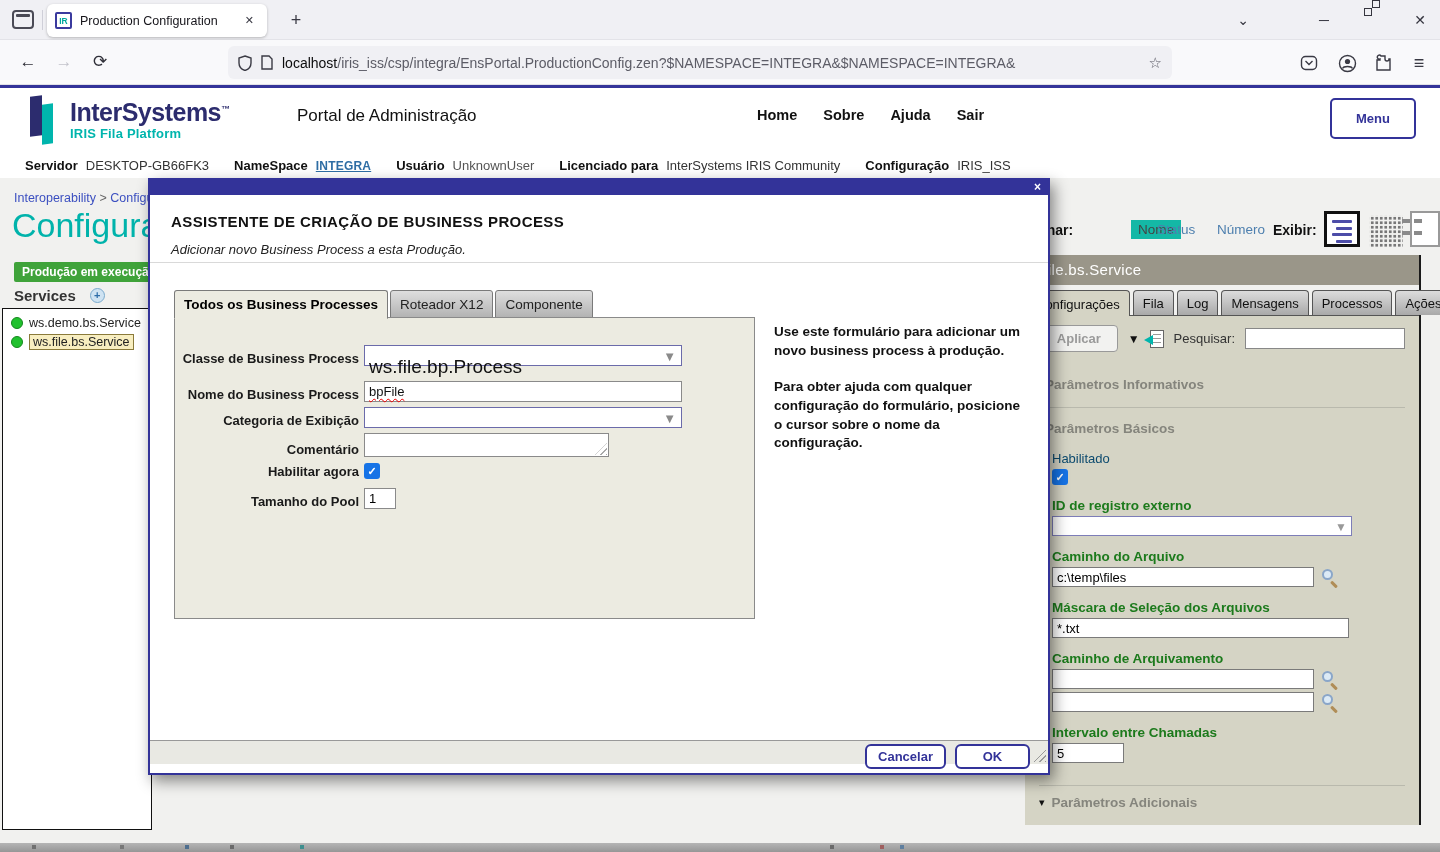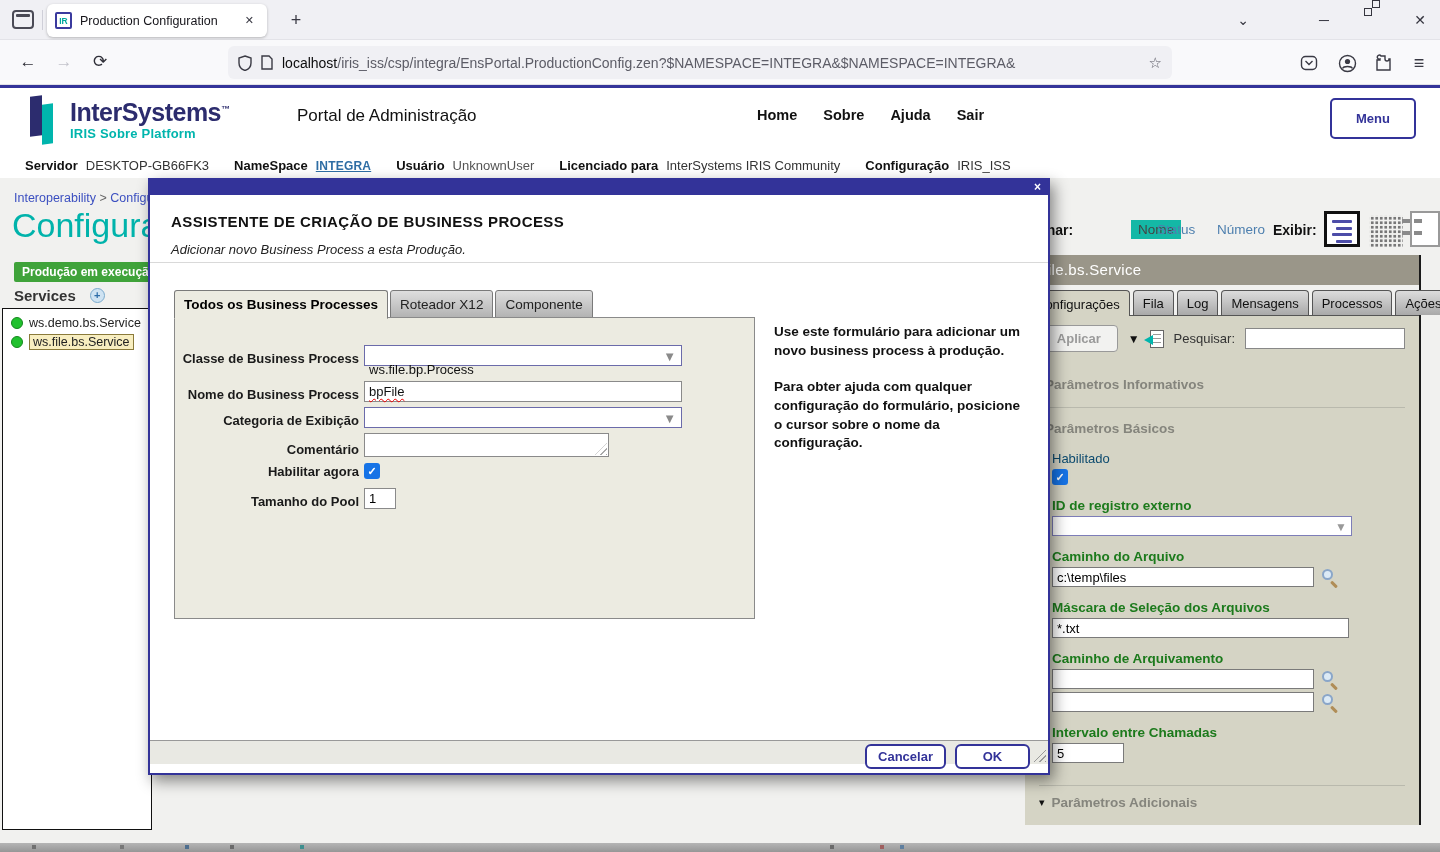--- a/index.html
+++ b/index.html
@@ -127,21 +127,21 @@
   .m-title { position:absolute; left:21px; top:18px; font-size:15px; font-weight:bold; color:#111; letter-spacing:.4px; }
   .m-sub { position:absolute; left:21px; top:47px; font-size:13px; font-style:italic; color:#222; }
   .m-tabs { position:absolute; left:24px; top:94px; display:flex; gap:2px; align-items:flex-end; }
   .m-tab { font-size:13.5px; padding:6px 9px 5px; border:1px solid #7a7a7a; border-radius:3px 3px 0 0; background:linear-gradient(#dedede,#b3b3b3); color:#222; white-space:nowrap; }
   .m-tab.active { background:#ecebe1; font-weight:bold; color:#000; border-bottom:1px solid #ecebe1; position:relative; top:1px; padding-bottom:6px; z-index:2; }
   .m-tabpanel { position:absolute; left:24px; top:122px; width:581px; height:302px; background:#ecebe1; border:1px solid #8a8a8a; }
   .m-row { position:absolute; left:22px; right:22px; display:flex; align-items:flex-end; }
   .m-lbl { width:192px; text-align:right; padding-right:5px; font-size:13px; font-weight:bold; color:#1a1a1a; white-space:nowrap; flex:none; }
   .m-select { position:relative; width:318px; height:21px; background:#fff; border:1px solid #6b6baa; }
   .m-select .dd { position:absolute; right:5px; top:3px; font-size:13px; color:#8a8a8a; }
-  .m-select .val { font-size:13px; color:#111; padding:16px 4px; display:block; white-space:nowrap; overflow:hidden; }
+  .m-select .val { font-size:19px; color:#111; padding:10px 4px; display:block; white-space:nowrap; overflow:hidden; }
   .m-input { width:318px; height:21px; border:1px solid #8a8a8a; background:#fff; font-size:13px; padding:1px 4px; display:flex; align-items:center; }
   .misspell { text-decoration:underline wavy #e00 1px; text-underline-offset:2px; font-size:13px; color:#111; }
   .m-textarea { position:relative; width:245px; height:24px; border:1px solid #8a8a8a; background:#fff; }
   .grip { position:absolute; right:1px; bottom:1px; width:12px; height:12px; background:repeating-linear-gradient(-45deg,#aaa 0 1px,transparent 1px 4px); clip-path:polygon(100% 0,100% 100%,0 100%); }
   .m-pool { width:32px; height:21px; border:1px solid #8a8a8a; background:#fff; font-size:13px; padding:1px 4px; font-family:"Liberation Sans",sans-serif; }
   .m-help { position:absolute; left:624px; top:128px; width:258px; }
   .m-help p { font-size:13.5px; font-weight:bold; color:#111; line-height:1.4; margin-bottom:17px; }
   .m-footer { position:absolute; left:0; right:0; top:545px; height:24px; background:#e9e9e3; border-top:1px solid #999; }
   .m-btn { position:absolute; top:3px; height:25px; background:#fff; border:2px solid #333399; border-radius:6px; color:#333399; font-weight:bold; font-size:13px; display:flex; align-items:center; justify-content:center; }
   .btn-cancel { right:102px; width:81px; }
@@ -211,21 +211,21 @@
 
 <div id="navy-line" data-interactable="false"></div>
 <div id="portal-header" data-interactable="false">
   <div class="logo" data-interactable="false">
     <span class="logo-mark" data-interactable="false">
         <span class="lm1"></span>
         <span class="lm2"></span>
       </span>
     <span class="logo-text">
       <span class="logo-title" data-interactable="false"><span>InterSystems</span><span class="logo-tm">™</span></span>
-      <div class="logo-sub" data-interactable="false">IRIS Sobre Platform</div>
+      <div class="logo-sub" data-interactable="false">IRIS Fila Platform</div>
     </span>
   </div>
   <div class="portal-title" data-interactable="false">Portal de Administração</div>
   <div class="hnav" data-interactable="false">
     <span data-interactable="true">Home</span>
     <span data-interactable="true">Sobre</span>
     <span data-interactable="true">Ajuda</span>
     <span data-interactable="true">Sair</span>
   </div>
   <div class="menu-btn" data-interactable="true">Menu</div>

